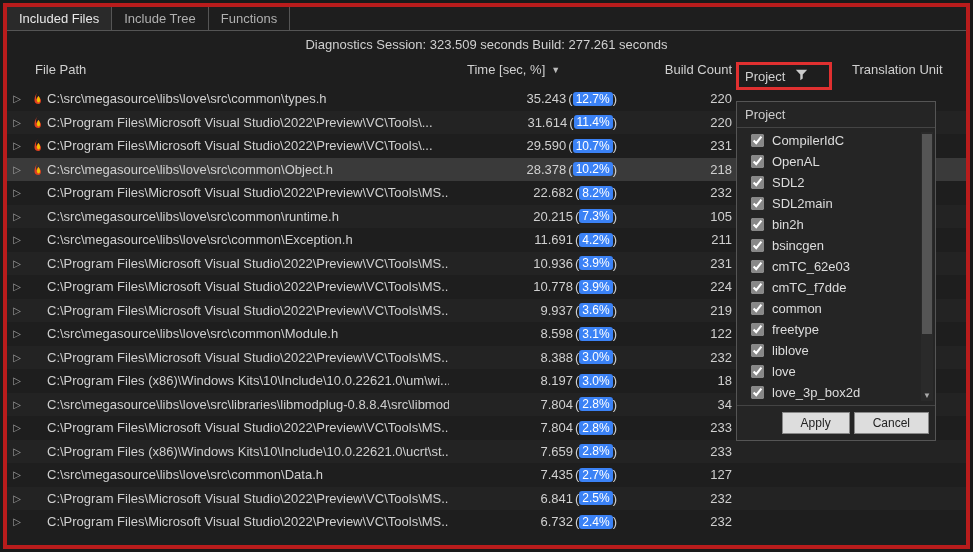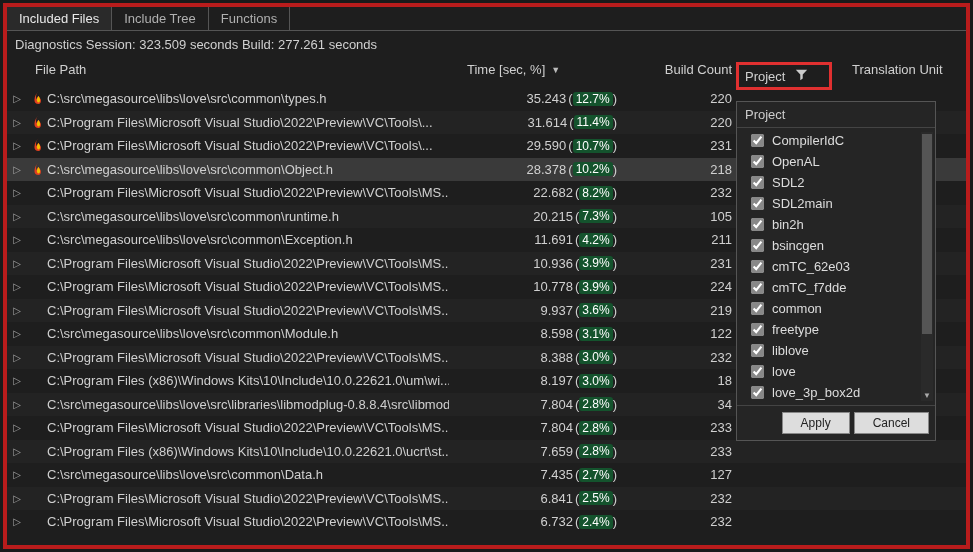--- a/index.html
+++ b/index.html
@@ -30,20 +30,21 @@
   cursor: pointer;
 }
 .tab.active {
   background: #2a2a2a;
   color: #e8e8e8;
 }
 .session {
   padding: 6px 8px;
   color: #d0d0d0;
   font-size: 13px;
+  text-align: center;
 }
 .headers {
   display: flex;
   align-items: stretch;
   padding: 4px 0 10px 0;
   font-size: 13px;
   color: #d0d0d0;
 }
 .col-expand { width: 20px; }
 .col-file { width: 440px; padding-left: 8px; }
@@ -78,21 +79,21 @@
 .row .col-file { display:flex; align-items:flex-start; padding-left:2px; }
 .timeval {
   display: inline-flex; align-items: center; justify-content:flex-end;
   gap: 2px;
 }
 .pct {
   display:inline-flex; align-items:center;
 }
 .pct-open, .pct-close { color:#d0d0d0; }
 .pct-num { 
-  background: #14532d; 
+  background: #3b82f6; 
   color: #fff; 
   padding: 0 3px; 
   border-radius: 3px;
   font-size: 12px;
 }
 .project-hdr-box {
   position: absolute;
   left: 736px;
   top: 62px;
   width: 96px;

